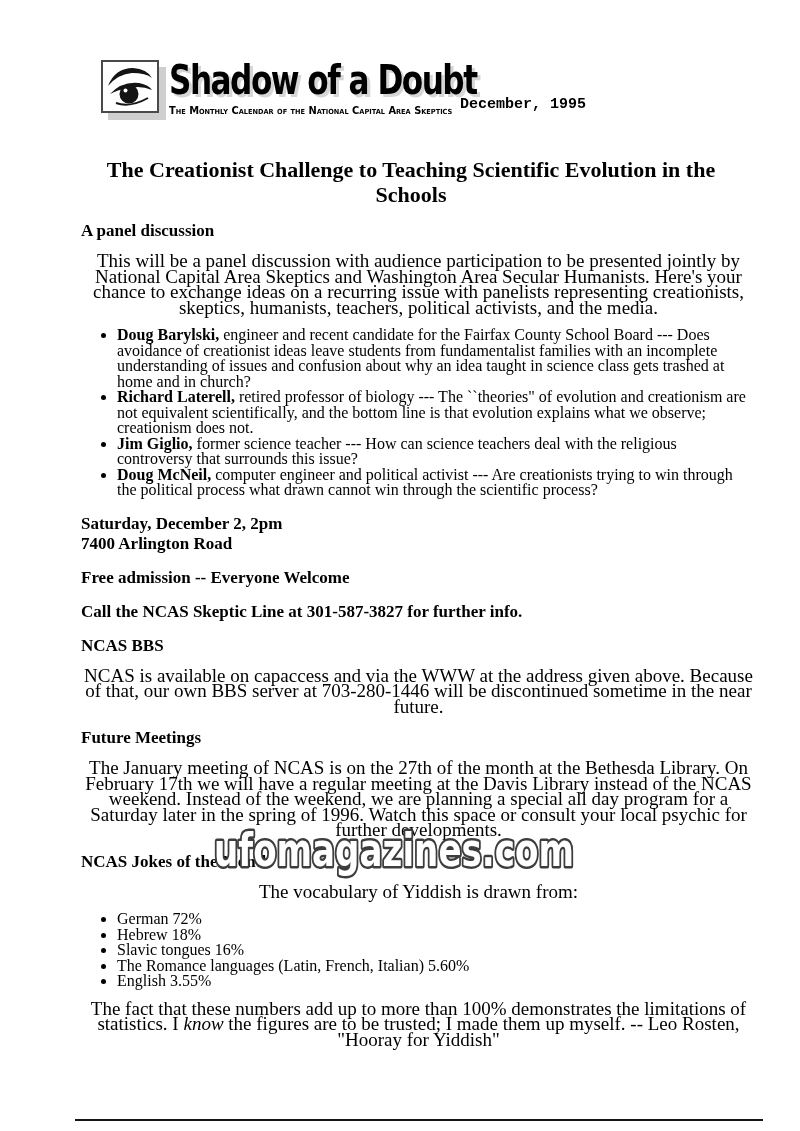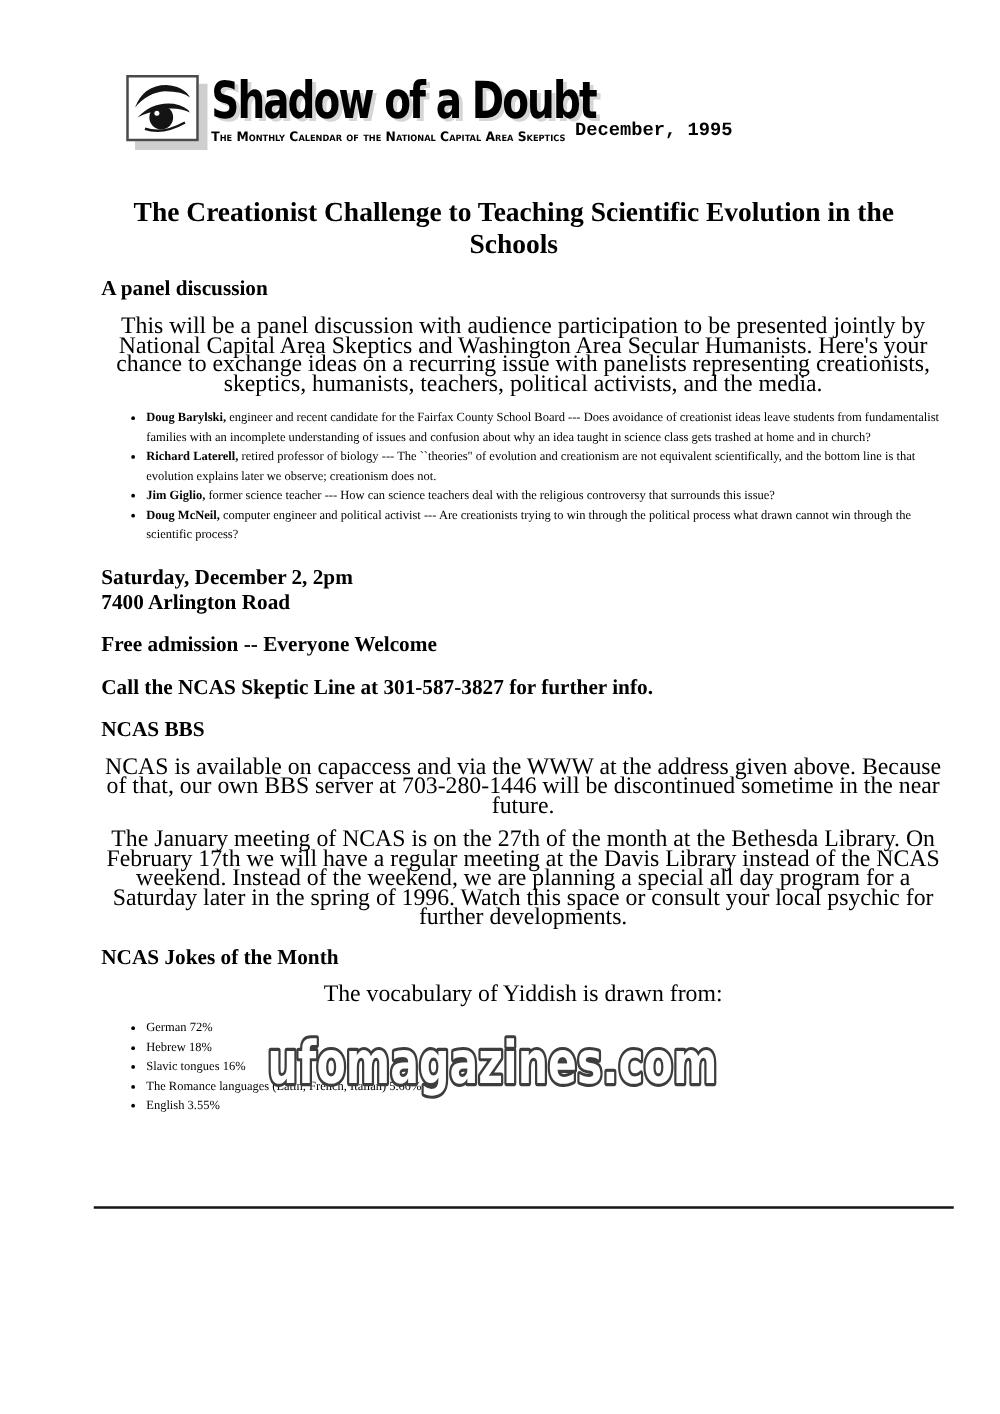--- a/index.html
+++ b/index.html
@@ -34,21 +34,21 @@
   .issue-date {
     position:absolute; left:372px; top:36px;
     font-size:15px; font-weight:bold; white-space:nowrap;font-family:Liberation Mono, monospace;
   }
 
   
   h1.page-title { font-size:22px; line-height:25px; margin:11px 0 0; max-width:660px; font-weight:bold;text-align:center; }
   .h3 { font-size:17px; font-weight:bold; margin:14px 0 0; }
   p.body-text { font-size:19px; line-height:15.5px; margin:12px 0 0;text-align:center; }
   ul.bullets { margin:12px 0 0; padding-left:36px; list-style:disc outside; }
-  ul.bullets li { font-size:10px; line-height:15.5px; }
+  ul.bullets li { font-size:16px; line-height:15.5px; }
   .bold { font-weight:bold; }
   .ital { font-style:italic; }
   .event-block { line-height:20px; margin-top:16px; }
   .footer-rule {
     border:0; border-top:2px solid #161616;
     margin:72px 0 0 -6px; width:688px;
   }
 
   
   .watermark { position:absolute; left:208px; top:818px; z-index:5; pointer-events:none; }
@@ -84,50 +84,52 @@
 
   <h1 class="page-title">The Creationist Challenge to Teaching Scientific Evolution in the Schools</h1>
 
   <div class="h3">A panel discussion</div>
 
   <p class="body-text">This will be a panel discussion with audience participation to be presented jointly by National Capital Area Skeptics and Washington Area Secular Humanists. Here's your chance to exchange ideas on a recurring issue with panelists representing creationists, skeptics, humanists, teachers, political activists, and the media.</p>
 
 
   <ul class="bullets">
     <li><span class="bold">Doug Barylski,</span><span> engineer and recent candidate for the Fairfax County School Board --- Does avoidance of creationist ideas leave students from fundamentalist families with an incomplete understanding of issues and confusion about why an idea taught in science class gets trashed at home and in church?</span></li>
-    <li><span class="bold">Richard Laterell,</span><span> retired professor of biology --- The ``theories" of evolution and creationism are not equivalent scientifically, and the bottom line is that evolution explains later we observe; creationism does not.</span></li>
+    <li><span class="bold">Richard Laterell,</span><span> retired professor of biology --- The ``theories" of evolution and creationism are not equivalent scientifically, and the bottom line is that evolution explains what we observe; creationism does not.</span></li>
     <li><span class="bold">Jim Giglio,</span><span> former science teacher --- How can science teachers deal with the religious controversy that surrounds this issue?</span></li>
     <li><span class="bold">Doug McNeil,</span><span> computer engineer and political activist --- Are creationists trying to win through the political process what drawn cannot win through the scientific process?</span></li>
   </ul>
 
   <div class="h3 event-block">
     <div>Saturday, December 2, 2pm</div>
     <div>7400 Arlington Road</div>
   </div>
 
   <div class="h3">Free admission -- Everyone Welcome</div>
 
   <div class="h3">Call the NCAS Skeptic Line at 301-587-3827 for further info.</div>
 
   <div class="h3">NCAS BBS</div>
   <p class="body-text">NCAS is available on capaccess and via the WWW at the address given above. Because of that, our own BBS server at 703-280-1446 will be discontinued sometime in the near future.</p>
 
+  <div class="h3">Future Meetings</div>
   <p class="body-text">The January meeting of NCAS is on the 27th of the month at the Bethesda Library. On February 17th we will have a regular meeting at the Davis Library instead of the NCAS weekend. Instead of the weekend, we are planning a special all day program for a Saturday later in the spring of 1996. Watch this space or consult your local psychic for further developments.</p>
 
   <div class="h3">NCAS Jokes of the Month</div>
   <p class="body-text">The vocabulary of Yiddish is drawn from:</p>
 
   <ul class="bullets">
     <li>German 72%</li>
     <li>Hebrew 18%</li>
     <li>Slavic tongues 16%</li>
     <li>The Romance languages (Latin, French, Italian) 5.60%</li>
     <li>English 3.55%</li>
   </ul>
 
+  <p class="body-text"><span>The fact that these numbers add up to more than 100% demonstrates the limitations of statistics. I </span><span class="ital">know</span><span> the figures are to be trusted; I made them up myself. -- Leo Rosten, "Hooray for Yiddish"</span></p>
 
   <hr class="footer-rule">
 
 </div>
 
 <svg class="watermark" width="380" height="64" aria-hidden="true">
   <text x="6" y="48" textLength="360" lengthAdjust="spacingAndGlyphs">ufomagazines.com</text>
 </svg>
 
 </body></html>

